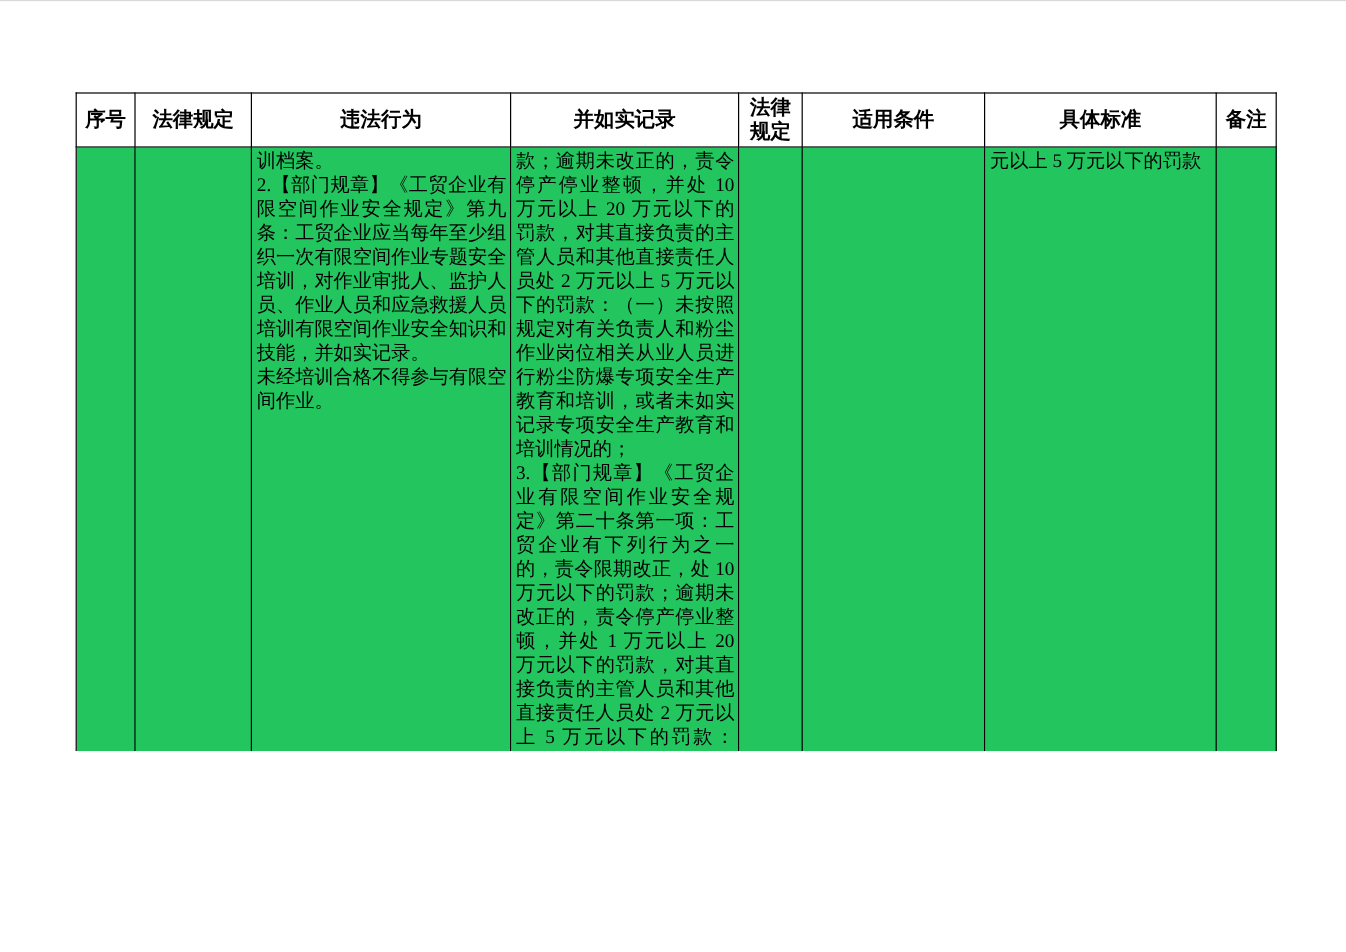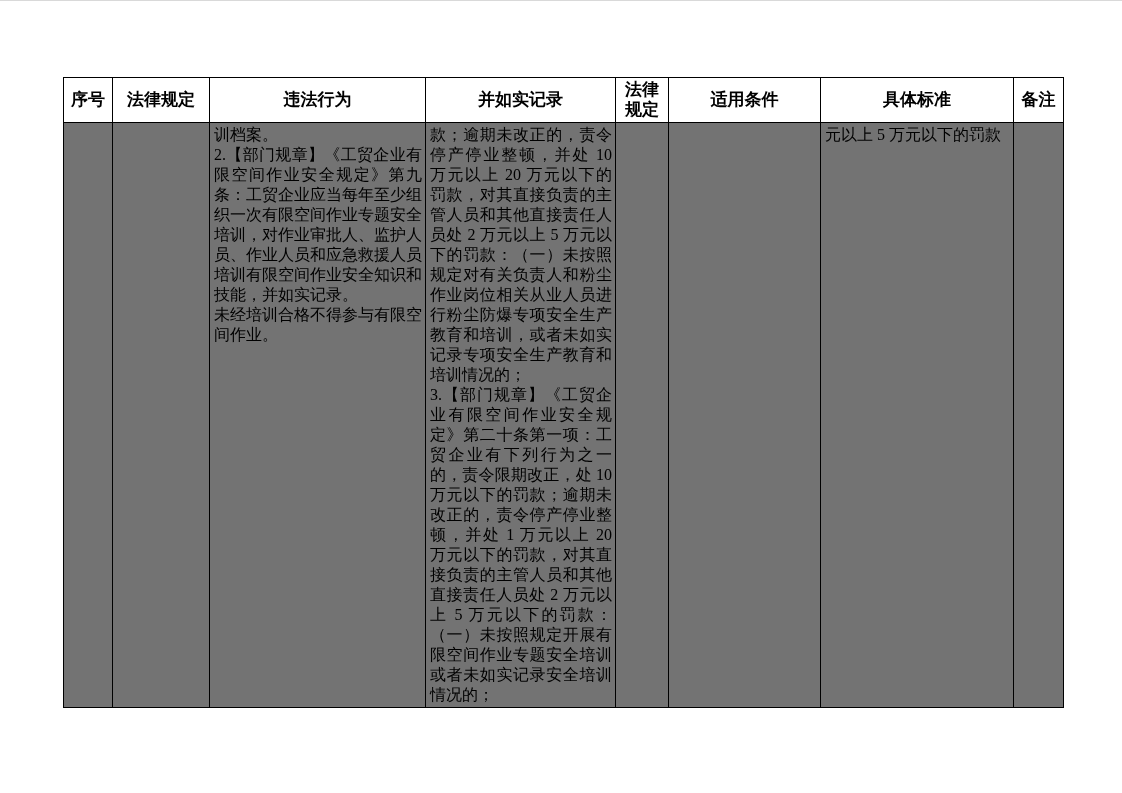--- a/index.html
+++ b/index.html
@@ -3,21 +3,21 @@
 <meta charset="utf-8">
 <style>
   html, body {
     margin: 0;
     padding: 0;
     background: #ffffff;
   }
   .page {
     position: relative;
     width: 1122px;
-    height: 793px;
+    height: 626px;
     background: #ffffff;
     overflow: hidden;
   }
   .screen-edge {
     position: absolute;
     left: 0; top: 0;
     width: 100%; height: 1px;
     background: #d9d9d9;
   }
   table.rules-table {
@@ -46,21 +46,21 @@
     background: #ffffff;
   }
   table.rules-table td {
     height: 581px;
     padding: 2px 3px 2px 4px;
     font-family: "Liberation Serif", serif;
     font-size: 16px;
     line-height: 20px;
     text-align: justify;
     vertical-align: top;
-    background: #737373;
+    background: #22c55e;
   }
   table.rules-table td p {
     margin: 0;
     padding: 0;
     word-break: break-all;
   }
   .page-number {
     position: absolute;
     left: 0;
     top: 740px;

